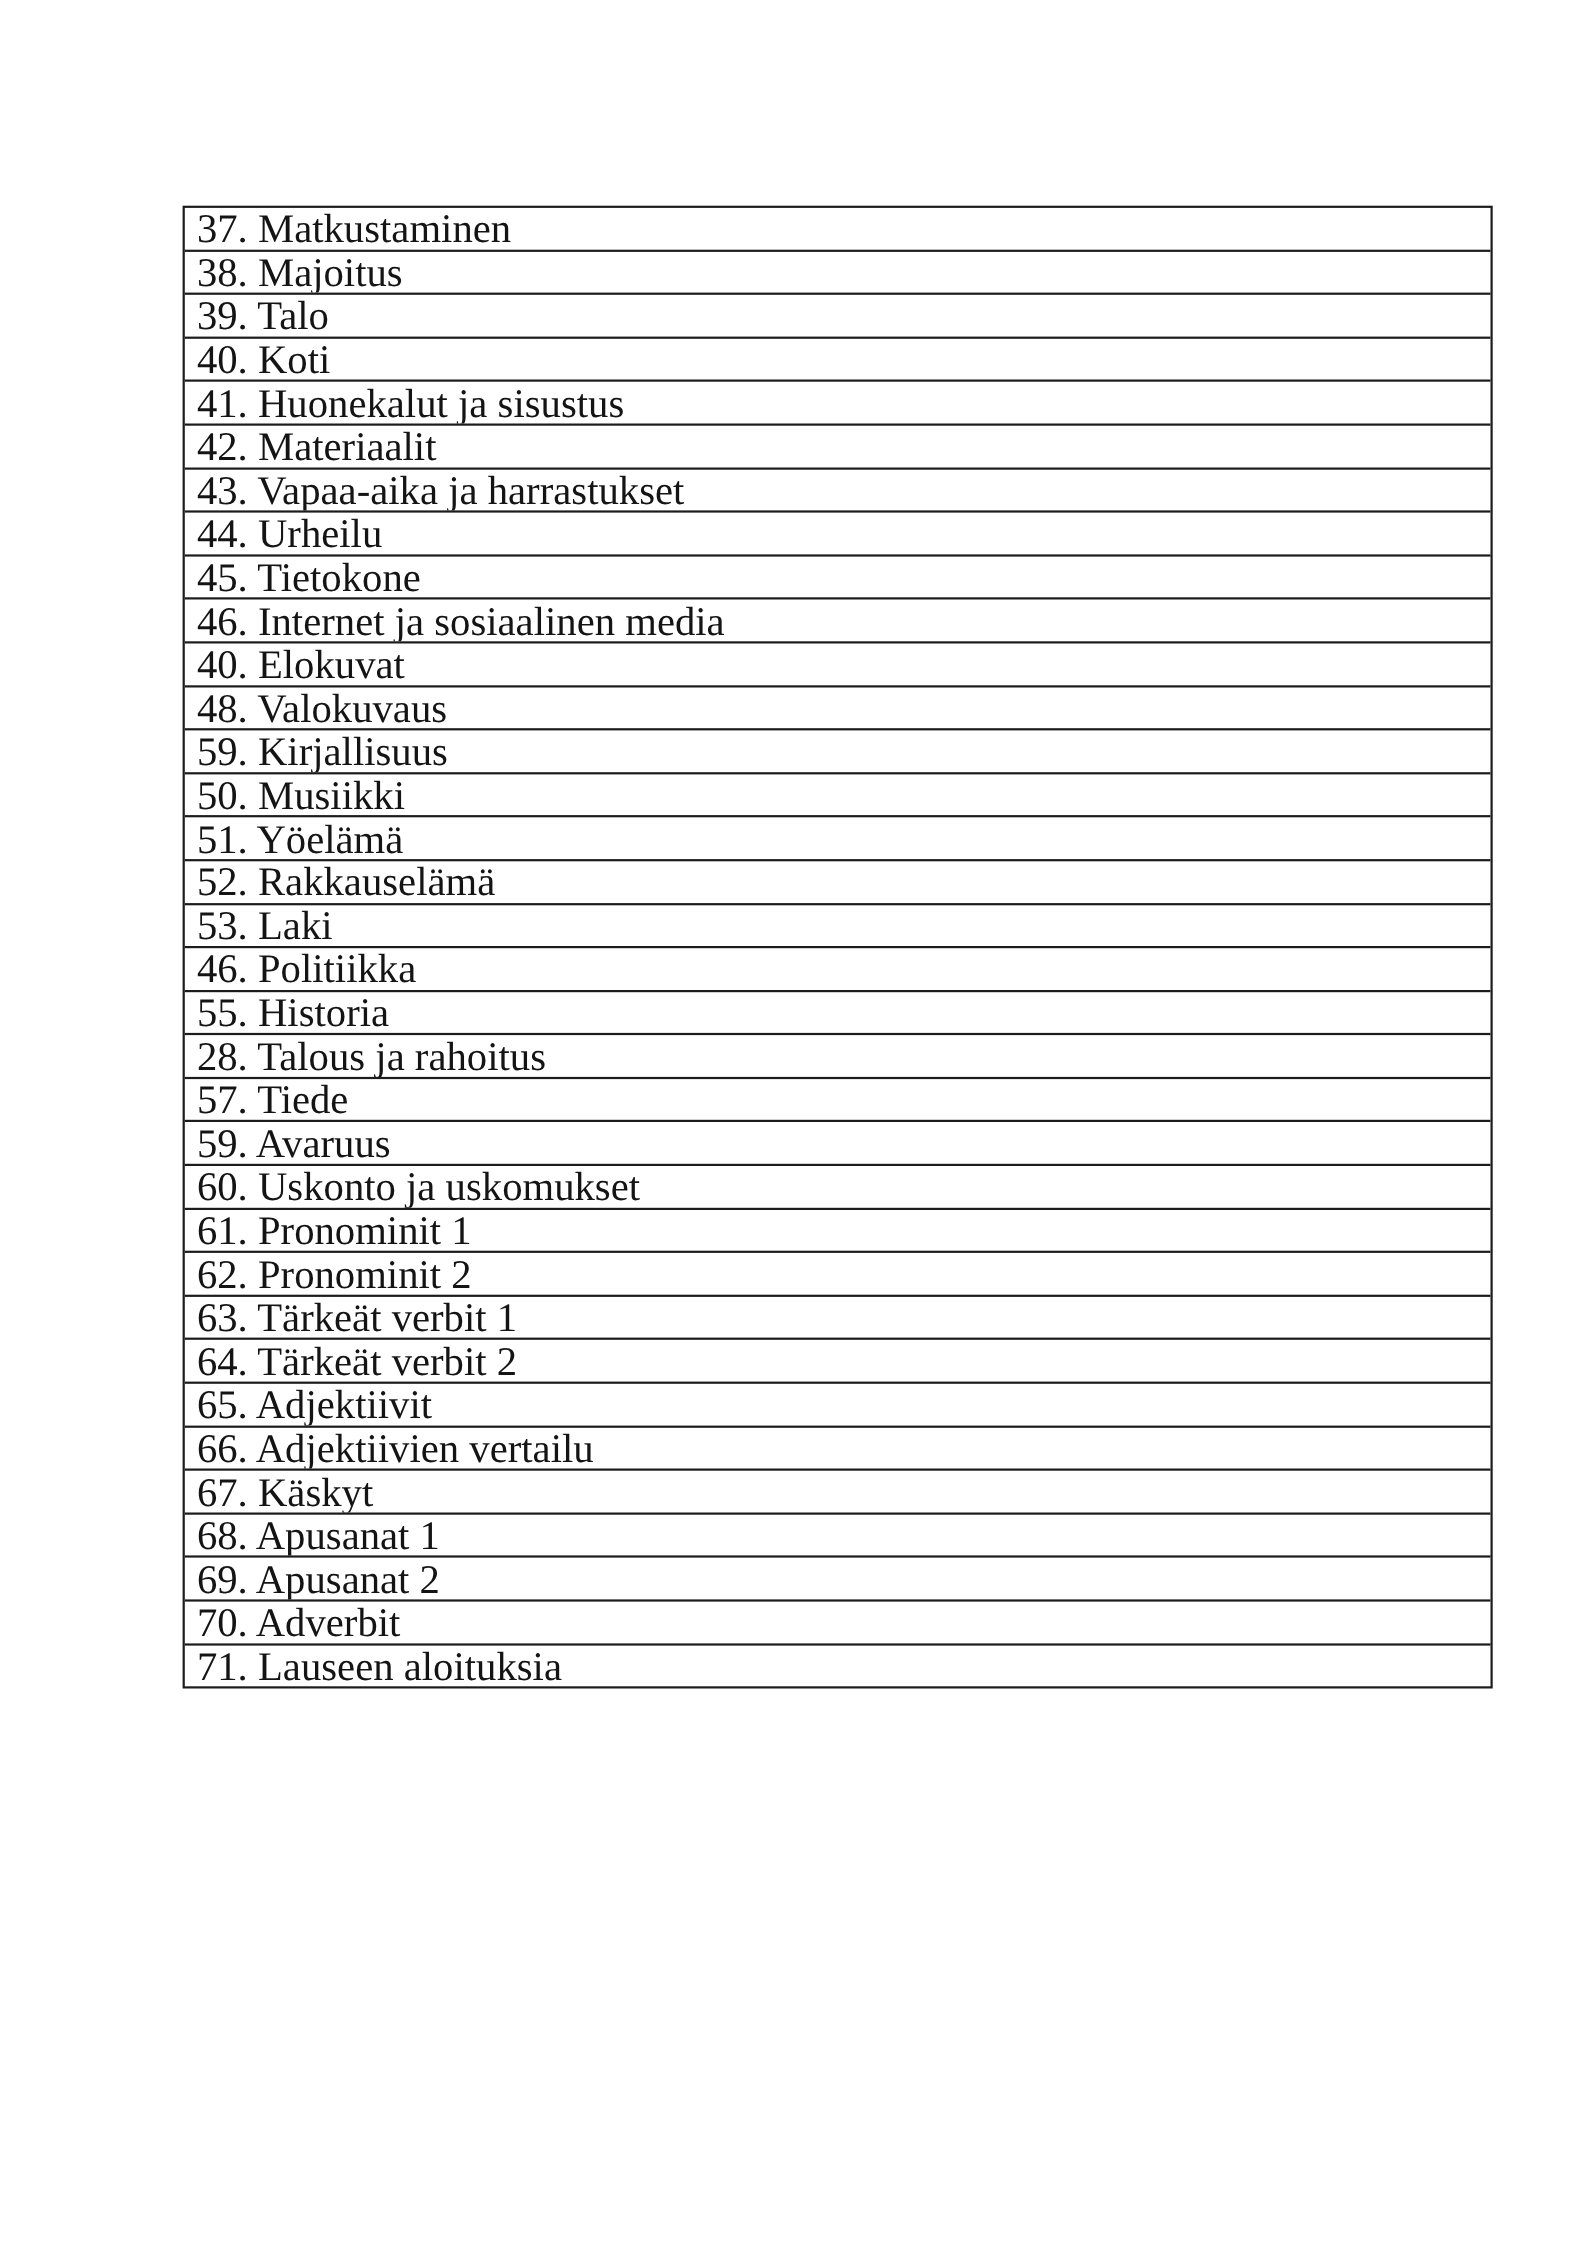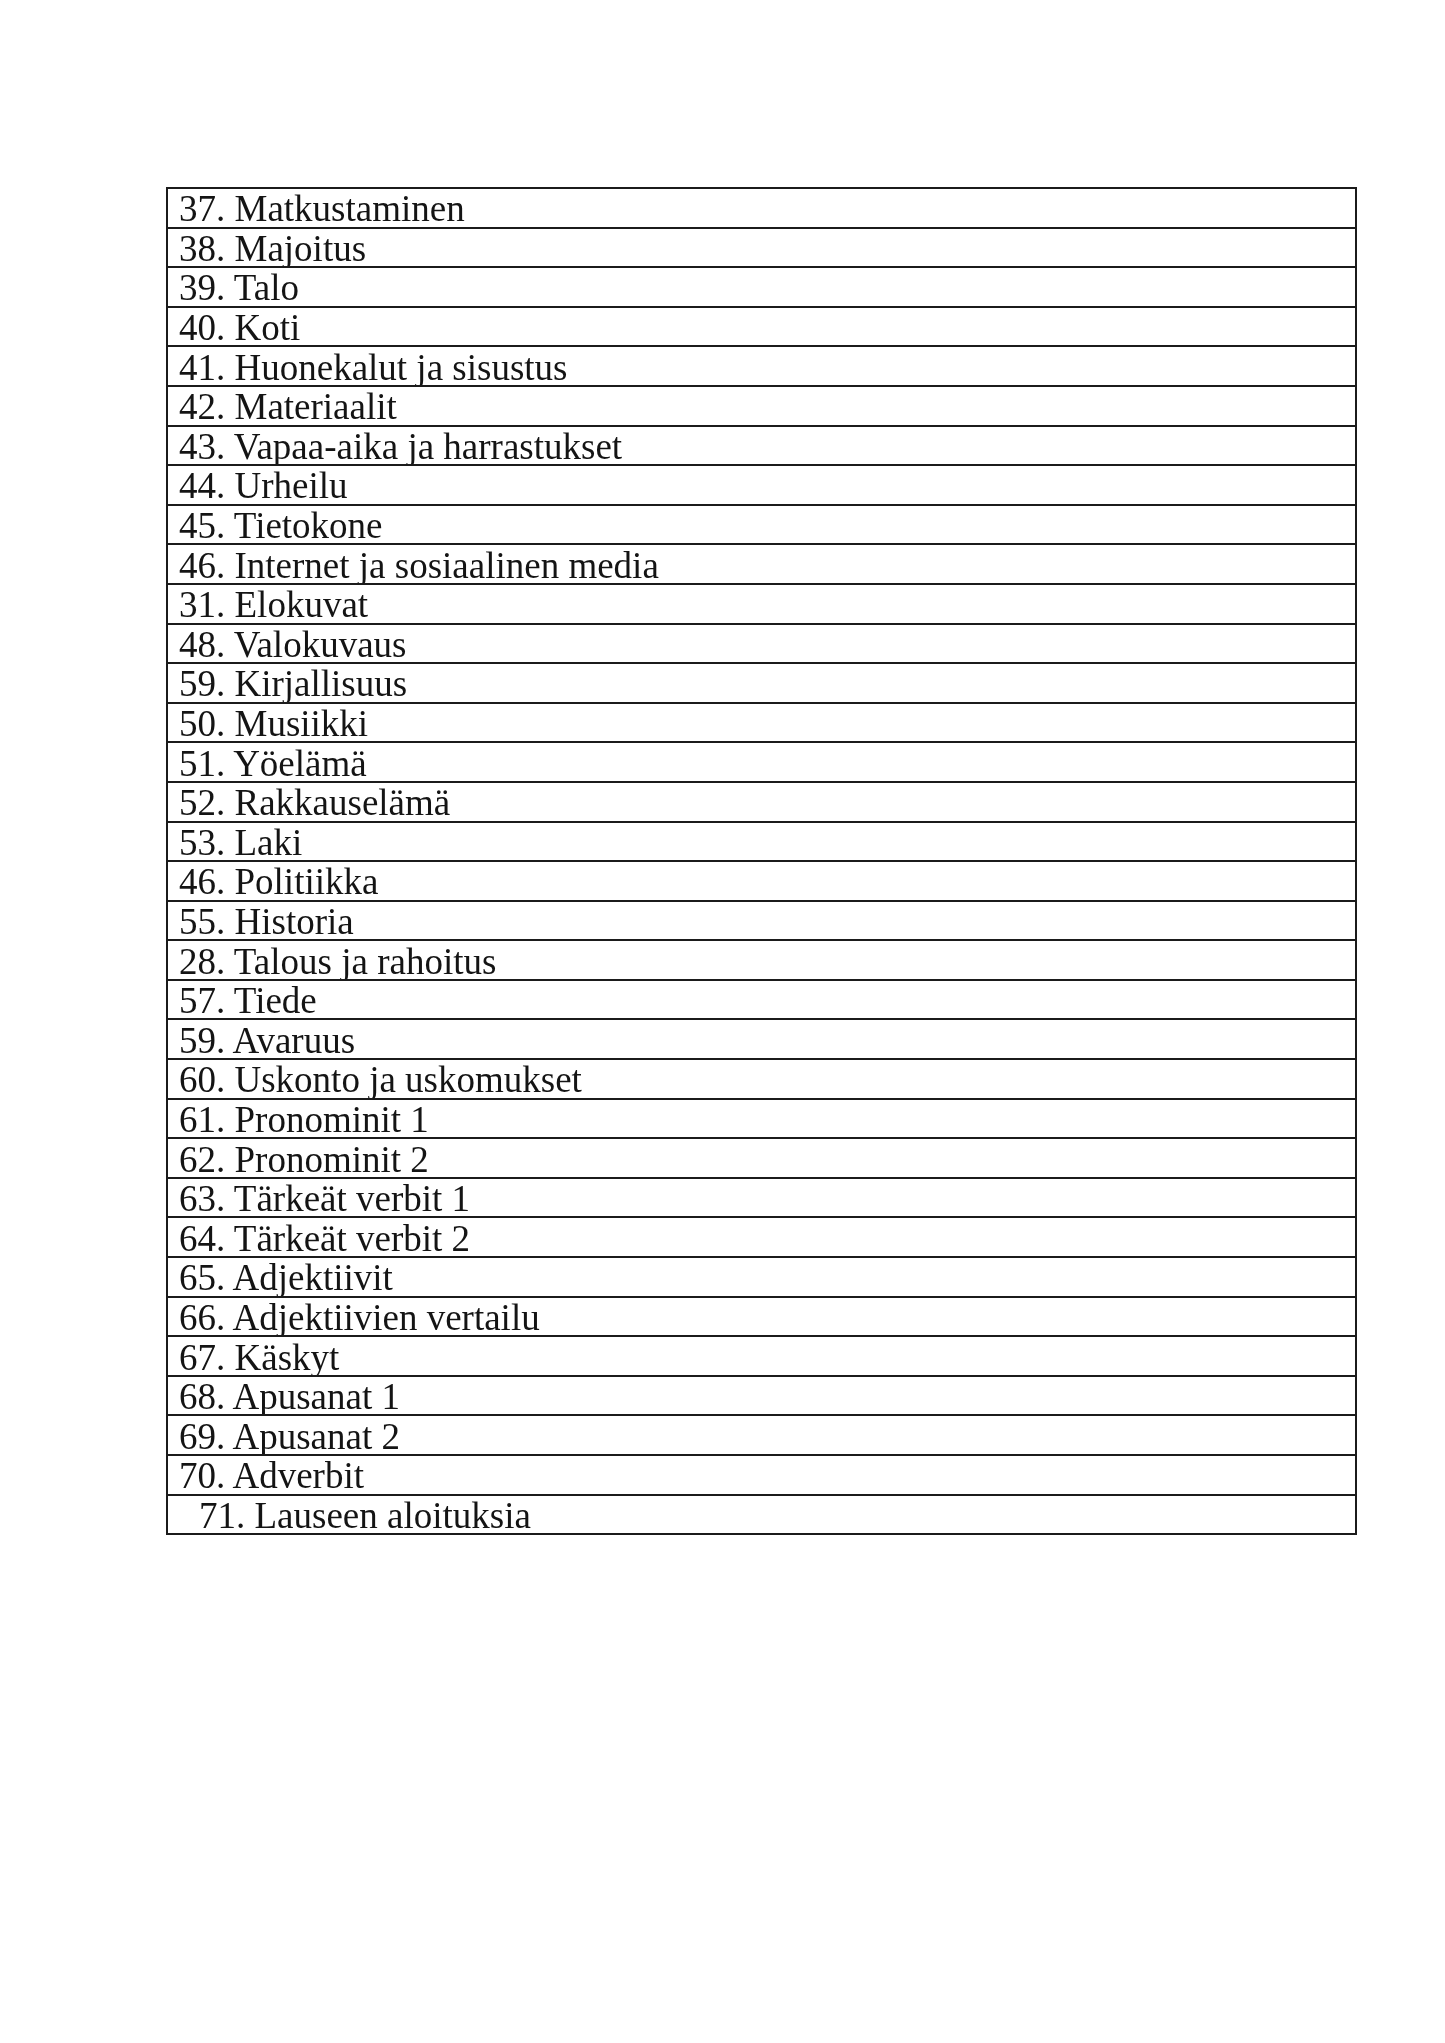--- a/index.html
+++ b/index.html
@@ -34,21 +34,20 @@
     flex: 1 1 0;
     box-sizing: border-box;
     border-bottom: 2px solid var(--border-color);
     display: flex;
     align-items: center;
     padding-left: 11px;
     overflow: hidden;
   }
   .toc-row:last-child {
     border-bottom: none;
-    margin-left: 20px;
   }
   .toc-entry {
     font-family: "Liberation Serif", "DejaVu Serif", serif;
     font-size: 37px;
     line-height: 1;
     color: var(--text-color);
     white-space: nowrap;
     padding-top: 2px;
   }
 </style>
@@ -81,21 +80,21 @@
       <div class="toc-row">
         <span class="toc-entry">44. Urheilu</span>
       </div>
       <div class="toc-row">
         <span class="toc-entry">45. Tietokone</span>
       </div>
       <div class="toc-row">
         <span class="toc-entry">46. Internet ja sosiaalinen media</span>
       </div>
       <div class="toc-row">
-        <span class="toc-entry">31. Elokuvat</span>
+        <span class="toc-entry">40. Elokuvat</span>
       </div>
       <div class="toc-row">
         <span class="toc-entry">48. Valokuvaus</span>
       </div>
       <div class="toc-row">
         <span class="toc-entry">59. Kirjallisuus</span>
       </div>
       <div class="toc-row">
         <span class="toc-entry">50. Musiikki</span>
       </div>

